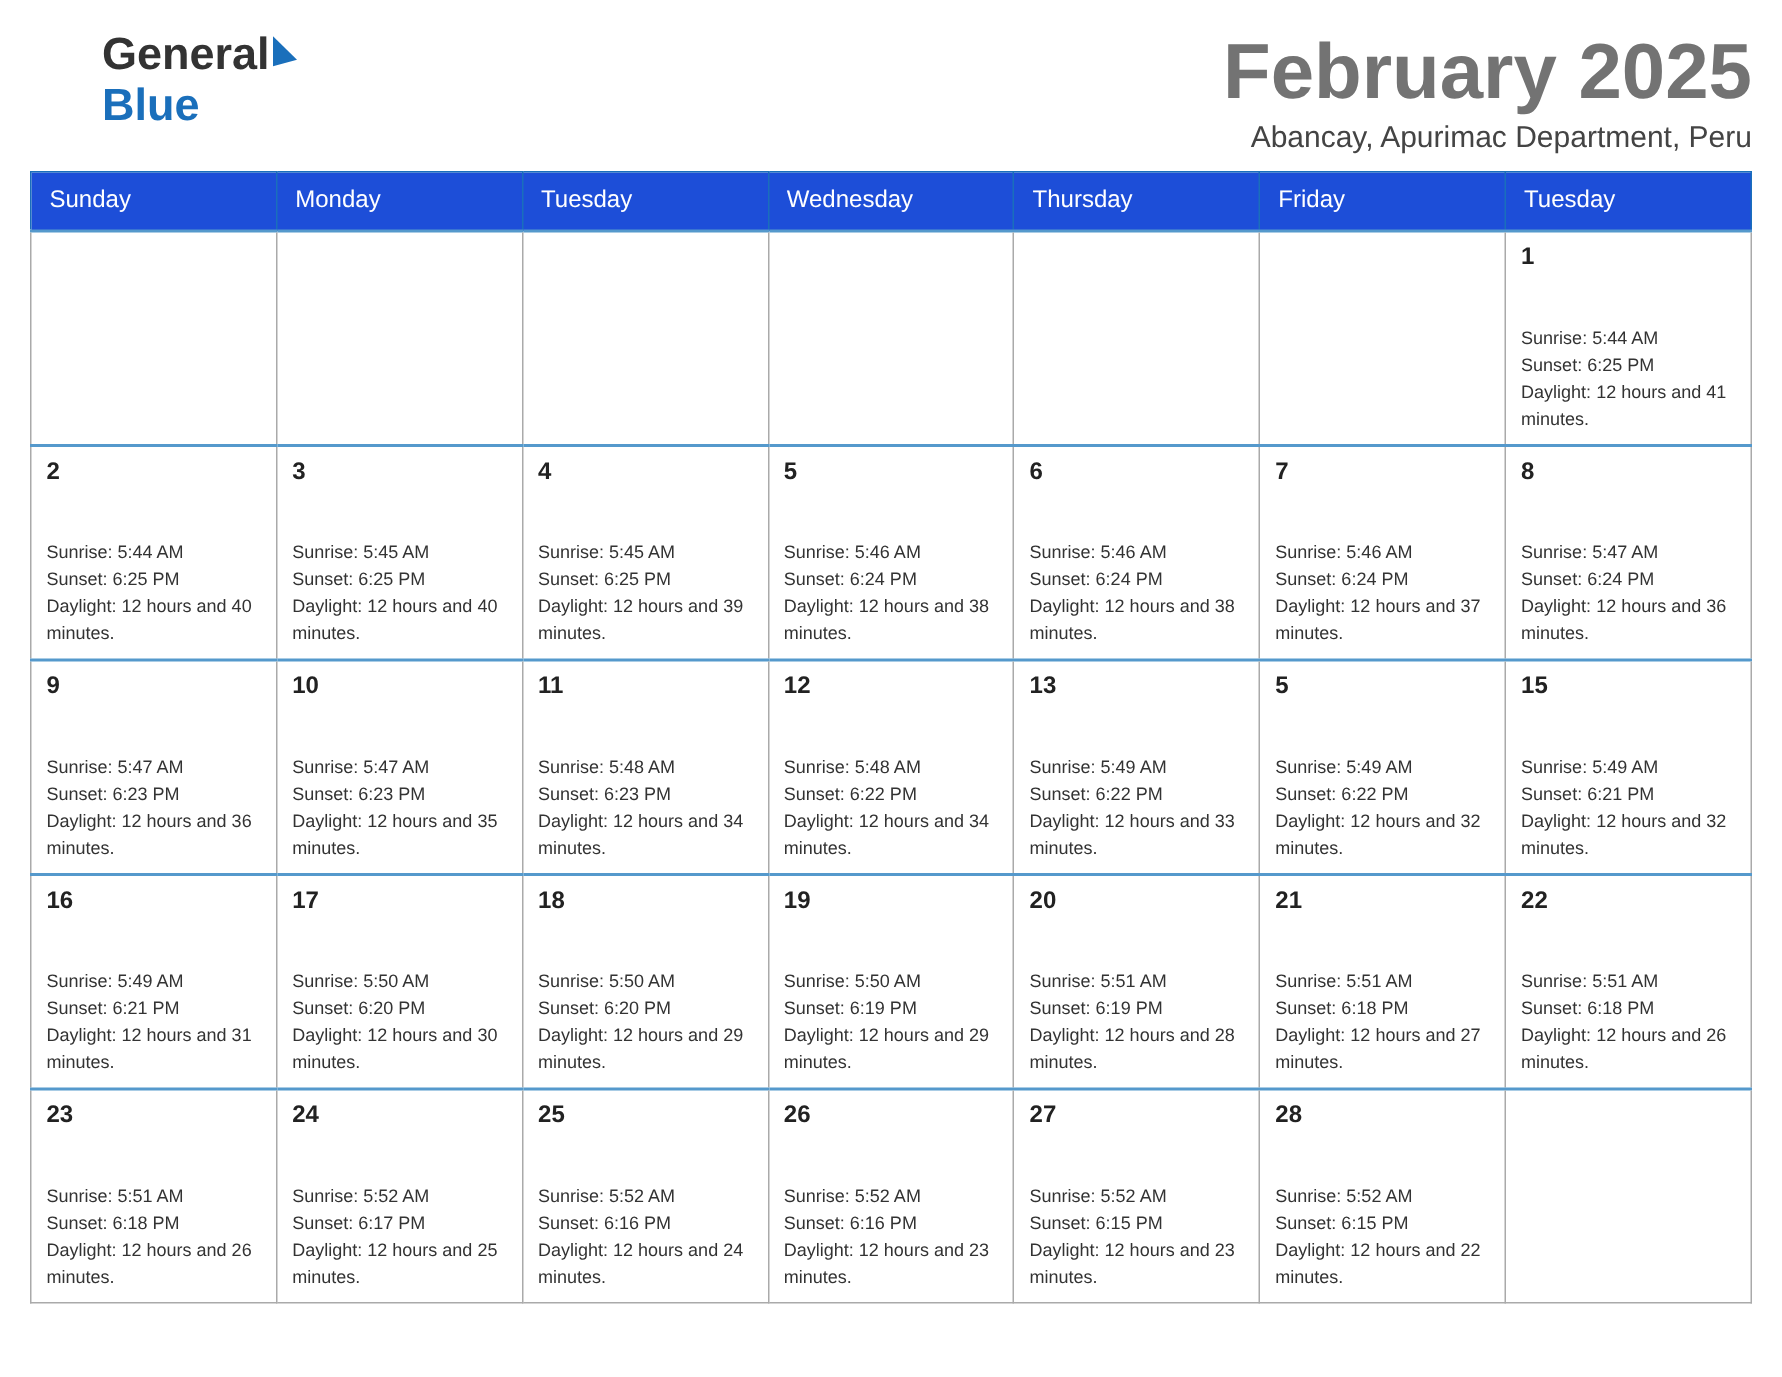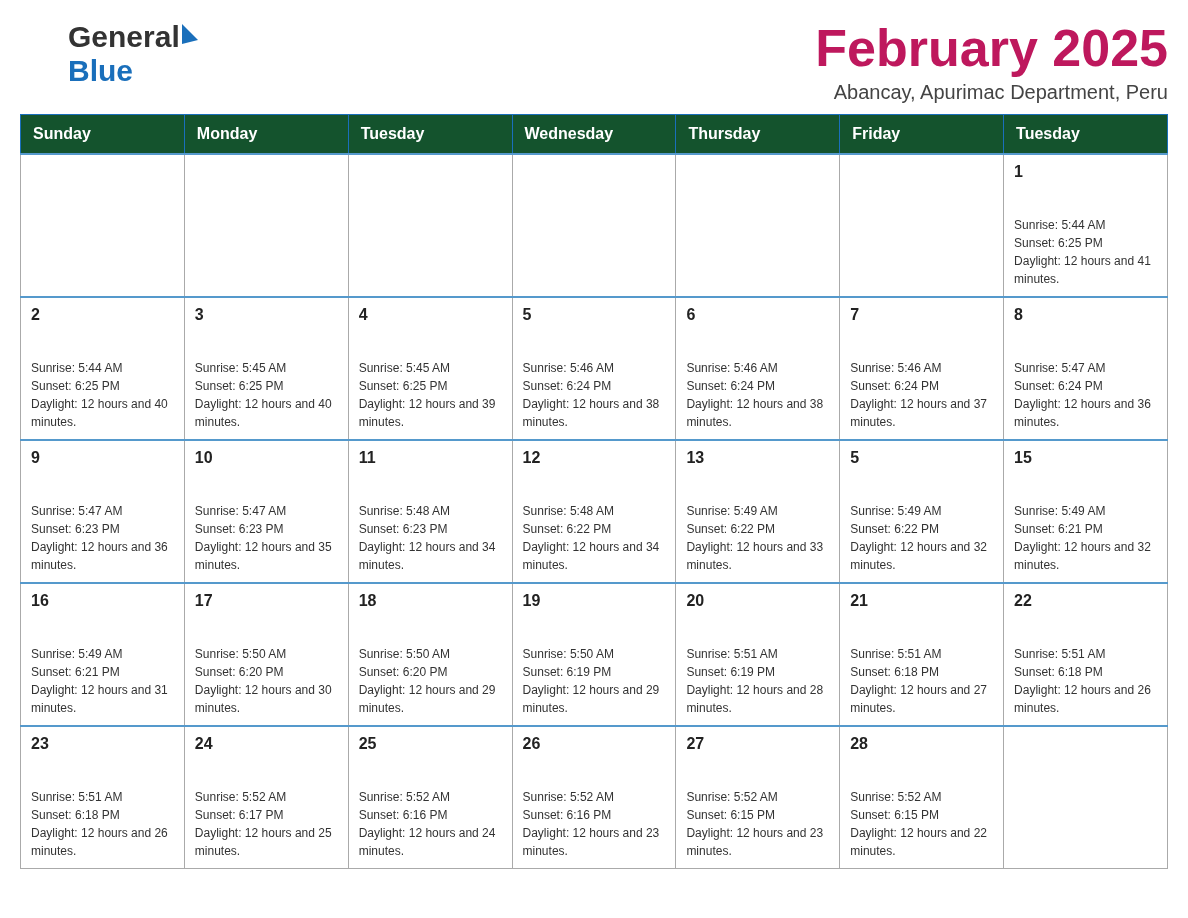--- a/index.html
+++ b/index.html
@@ -21,40 +21,40 @@
       display: flex;
       flex-direction: column;
       align-items: flex-start;
     }
     .title-section {
       text-align: right;
     }
     .month-title {
       font-size: 52px;
       font-weight: bold;
-      color: #be185d;
+      color: #737373;
       line-height: 1.1;
     }
     .location-title {
       font-size: 20px;
       color: #444;
       margin-top: 4px;
     }
     .calendar {
       width: 100%;
       border-collapse: collapse;
       margin-top: 10px;
     }
     .calendar th {
-      background-color: #14532d;
+      background-color: #1d4ed8;
       color: white;
       padding: 10px 12px;
       text-align: left;
       font-size: 16px;
-      font-weight: bold;
+      font-weight: normal;
       border: 1px solid #1a6fbb;
     }
     .calendar td {
       border: 1px solid #aaa;
       vertical-align: top;
       padding: 8px 10px;
       width: calc(100% / 7);
       min-height: 110px;
       height: 110px;
       background: #fff;

